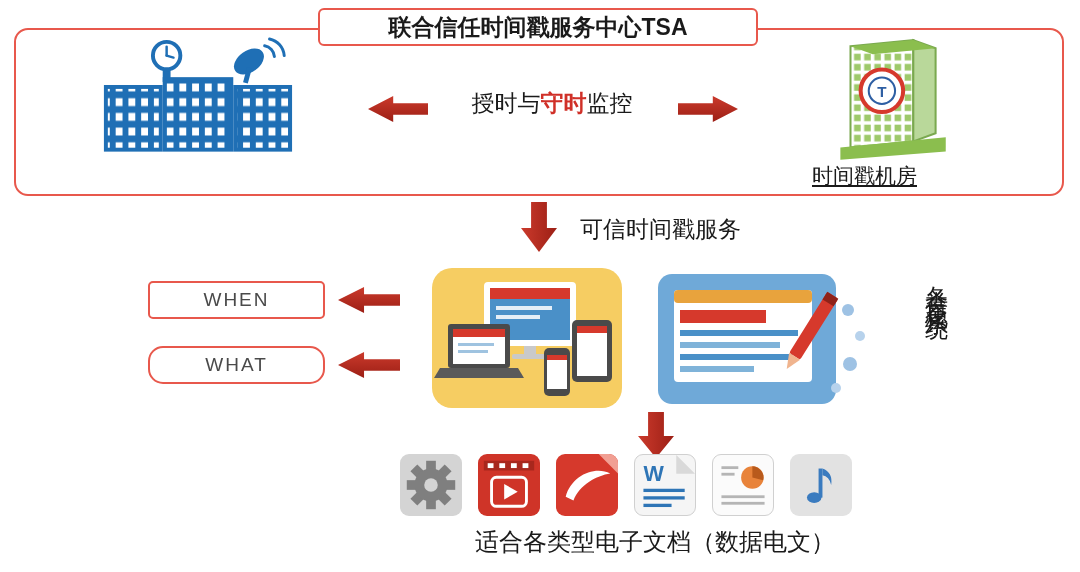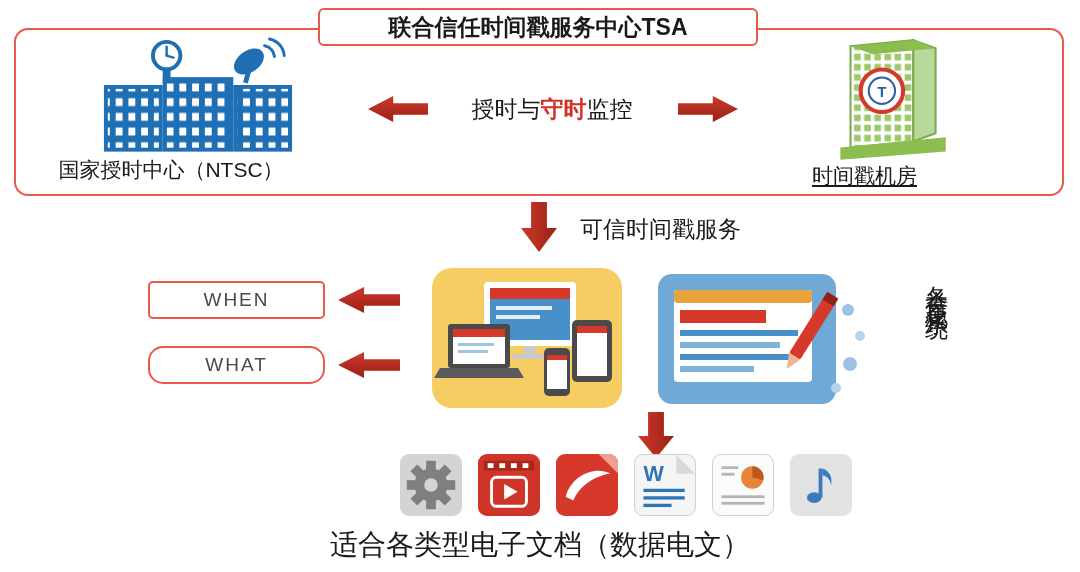--- a/index.html
+++ b/index.html
@@ -8,21 +8,21 @@
   .red-box{border:2px solid #e8584c;border-radius:10px;background:#fff;box-sizing:border-box;}
 
   
   .tsa-outer{left:14px;top:28px;width:1050px;height:168px;border-radius:14px;background:transparent;}
   .title-box{left:318px;top:8px;width:440px;height:38px;z-index:2;display:flex;align-items:center;justify-content:center;
              font-size:23px;font-weight:600;border-radius:6px;}
   .ntsc-building{left:100px;top:36px;width:196px;height:118px;}
   .ntsc-label{left:28px;top:156px;width:286px;text-align:center;font-size:21px;}
   .room-building{left:812px;top:32px;width:152px;height:128px;}
   .room-label{left:812px;top:162px;width:152px;text-align:left;font-size:21px;text-decoration:underline;}
-  .monitor-text{left:428px;top:94px;width:248px;text-align:center;font-size:23px;}
+  .monitor-text{left:428px;top:88px;width:248px;text-align:center;font-size:23px;}
   .monitor-text .hl{color:#d03028;font-weight:600;}
 
   
   .arrow{background:linear-gradient(180deg,#cb3a2c 0%,#9c1f15 100%);}
   .arrow-left{clip-path:polygon(0 50%,42% 0,42% 28%,100% 28%,100% 72%,42% 72%,42% 100%);}
   .arrow-right{clip-path:polygon(100% 50%,58% 0,58% 28%,0 28%,0 72%,58% 72%,58% 100%);}
   .arrow-down{clip-path:polygon(28% 0,72% 0,72% 52%,100% 52%,50% 100%,0 52%,28% 52%);
               background:linear-gradient(90deg,#cb3a2c 0%,#9c1f15 100%);}
   .arr-ntsc{left:368px;top:96px;width:60px;height:26px;}
   .arr-room{left:678px;top:96px;width:60px;height:26px;}
@@ -44,21 +44,21 @@
   
   .icons-row{left:400px;top:454px;display:flex;gap:16px;}
   .tile{width:62px;height:62px;border-radius:9px;overflow:hidden;display:flex;align-items:center;justify-content:center;box-sizing:border-box;}
   .tile svg{width:100%;height:100%;display:block;}
   .tile-gear{background:#d4d4d4;}
   .tile-video{background:#cf3428;}
   .tile-pdf{background:#d6392c;}
   .tile-word{background:#f5f5f5;border:1px solid #d0d0d0;}
   .tile-report{background:#fbfbfb;border:1px solid #d0d0d0;}
   .tile-music{background:#e2e2e2;}
-  .documents-label{left:330px;top:526px;width:650px;font-size:28px;}
+  .documents-label{left:330px;top:526px;width:650px;text-align:center;font-size:24px;}
 
   svg{display:block;}
 </style>
 </head>
 <body>
 
 <div class="canvas">
 
   <div class="abs red-box tsa-outer"></div>
 
@@ -80,21 +80,20 @@
       <path d="M173 3 a19 19 0 0 1 15 17" stroke="#1f6fb5" stroke-width="3" fill="none" stroke-linecap="round"></path>
       <rect x="64" y="33" width="8" height="14" fill="#1f6fb5"></rect>
       <circle cx="68" cy="20" r="14" fill="#fff" stroke="#1f6fb5" stroke-width="4"></circle>
       <line x1="68" y1="20" x2="68" y2="11" stroke="#1f6fb5" stroke-width="2.5" stroke-linecap="round"></line>
       <line x1="68" y1="20" x2="75" y2="22" stroke="#1f6fb5" stroke-width="2.5" stroke-linecap="round"></line>
       <rect x="6" y="52" width="56" height="64" fill="url(#bwin)" stroke="#1f6fb5" stroke-width="4"></rect>
       <rect x="66" y="44" width="68" height="72" fill="url(#bwin)" stroke="#1f6fb5" stroke-width="4"></rect>
       <rect x="138" y="52" width="56" height="64" fill="url(#bwin)" stroke="#1f6fb5" stroke-width="4"></rect>
     </svg>
   </div>
-  <div class="abs ntsc-label">国家授时中心（NTSC）</div>
 
   <div class="abs arrow arrow-left arr-ntsc"></div>
   <div class="abs monitor-text"><span>授时与</span><span class="hl">守时</span><span>监控</span></div>
   <div class="abs arrow arrow-right arr-room"></div>
 
   <div class="abs room-building">
     <svg viewBox="0 0 150 130" preserveAspectRatio="xMidYMid meet">
       <defs>
         <pattern id="gwin" width="10" height="10" patternUnits="userSpaceOnUse">
           <rect width="10" height="10" fill="#fff"></rect>

